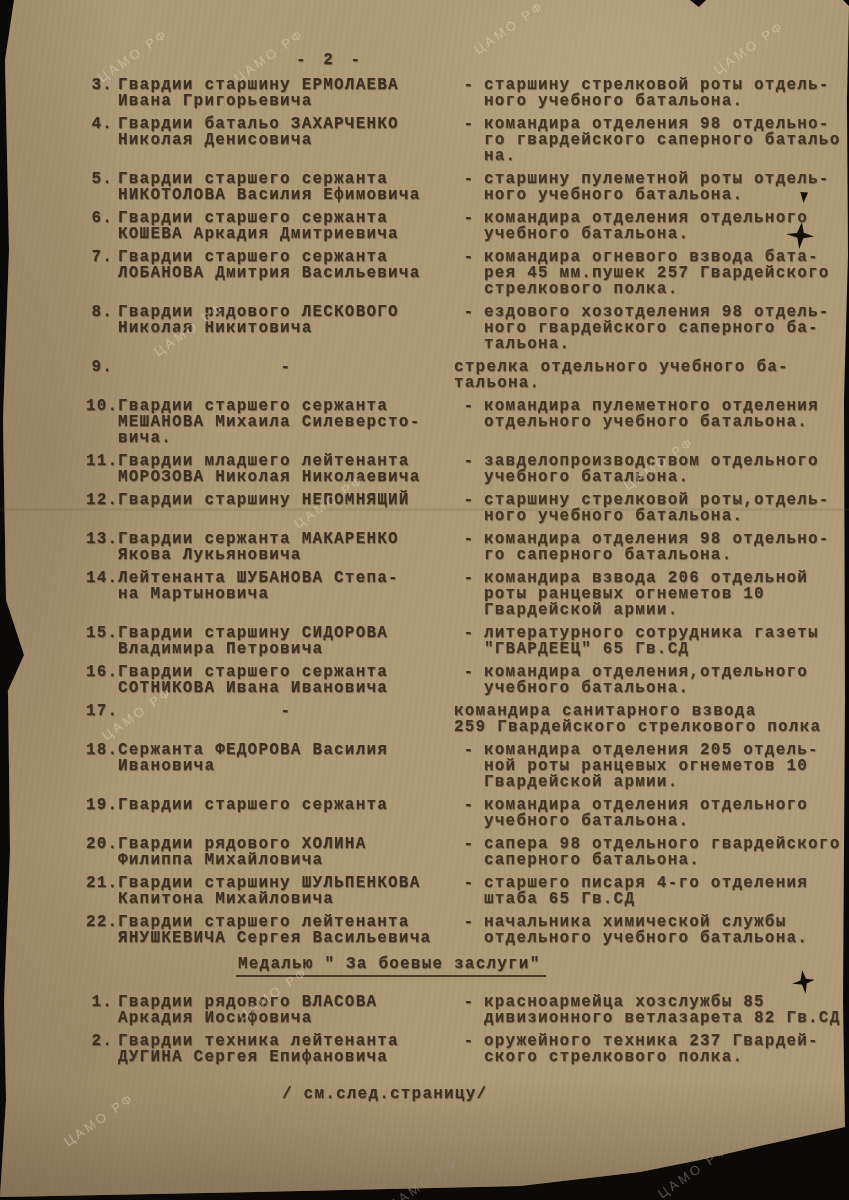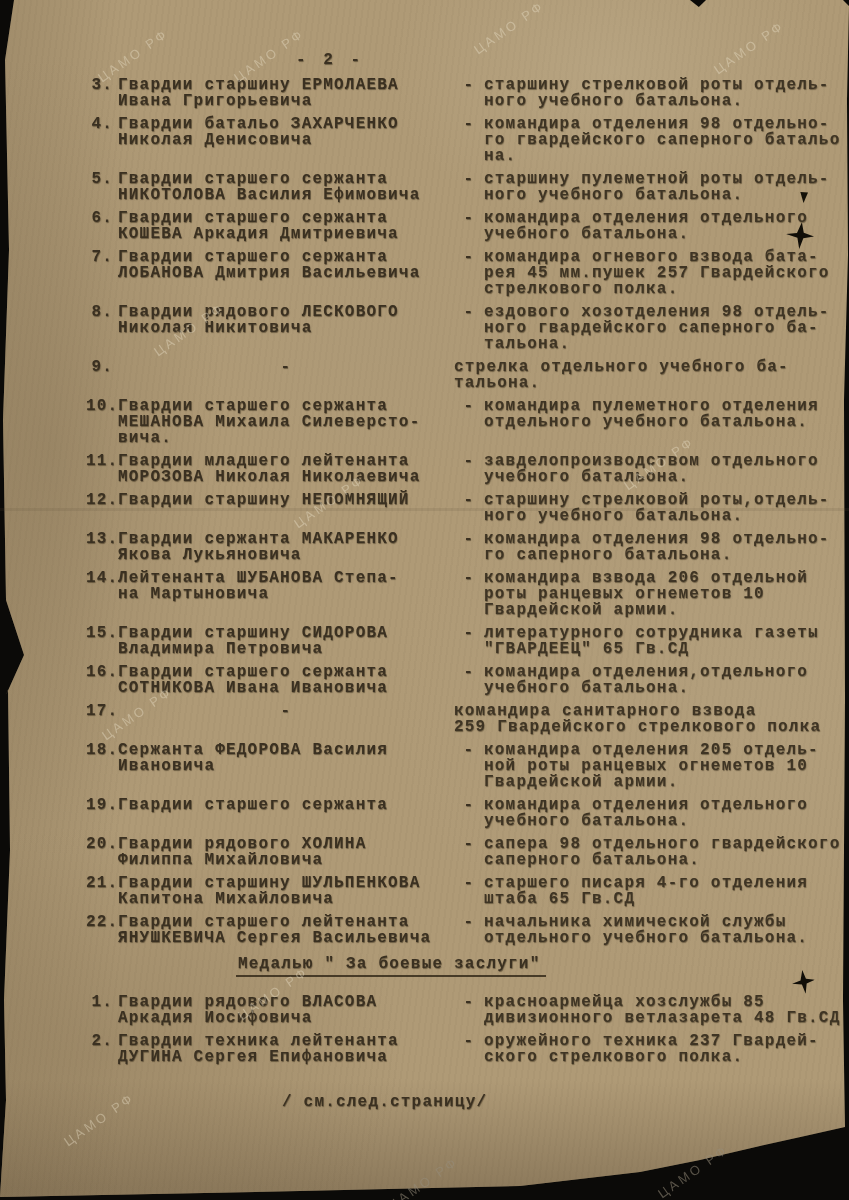--- a/index.html
+++ b/index.html
@@ -43,21 +43,21 @@
       filter:blur(.25px);}
   .pageno{position:absolute;left:296px;top:52px;letter-spacing:4px;}
   .rows{position:absolute;left:86px;top:77px;width:756px;}
   .row{display:grid;grid-template-columns:32px 336px 30px 1fr;margin-bottom:7px;}
   .num{text-align:right;padding-right:5px;}
   .dash{text-align:center;}
   .ln{white-space:nowrap;}
   .col.right{opacity:.96;}
   .heading-wrap{margin:10px 0 17px 150px;}
   .heading{display:inline-block;border-bottom:2px solid rgba(45,35,20,.8);padding:0 6px 3px 2px;}
-  .footer{margin:29px 0 0 196px;white-space:nowrap;}
+  .footer{margin:21px 0 0 196px;white-space:nowrap;}
 </style>
 </head>
 <body>
 
 <div class="scan">
   <div class="paper"></div>
 
   <div class="notch-top"></div>
   <div class="crease-h"></div>
   <div class="blot-tri"></div>
@@ -324,21 +324,21 @@
       <div id="list-medal">
           <div class="row">
             <div class="num">1.</div>
             <div class="col left">
               <div class="ln">Гвардии рядового ВЛАСОВА</div>
               <div class="ln">Аркадия Иосифовича</div>
             </div>
             <div class="dash">-</div>
             <div class="col right">
               <div class="ln">красноармейца хозслужбы 85</div>
-              <div class="ln">дивизионного ветлазарета 48 Гв.СД</div>
+              <div class="ln">дивизионного ветлазарета 82 Гв.СД</div>
             </div>
           </div>
           <div class="row">
             <div class="num">2.</div>
             <div class="col left">
               <div class="ln">Гвардии техника лейтенанта</div>
               <div class="ln">ДУГИНА Сергея Епифановича</div>
             </div>
             <div class="dash">-</div>
             <div class="col right">

